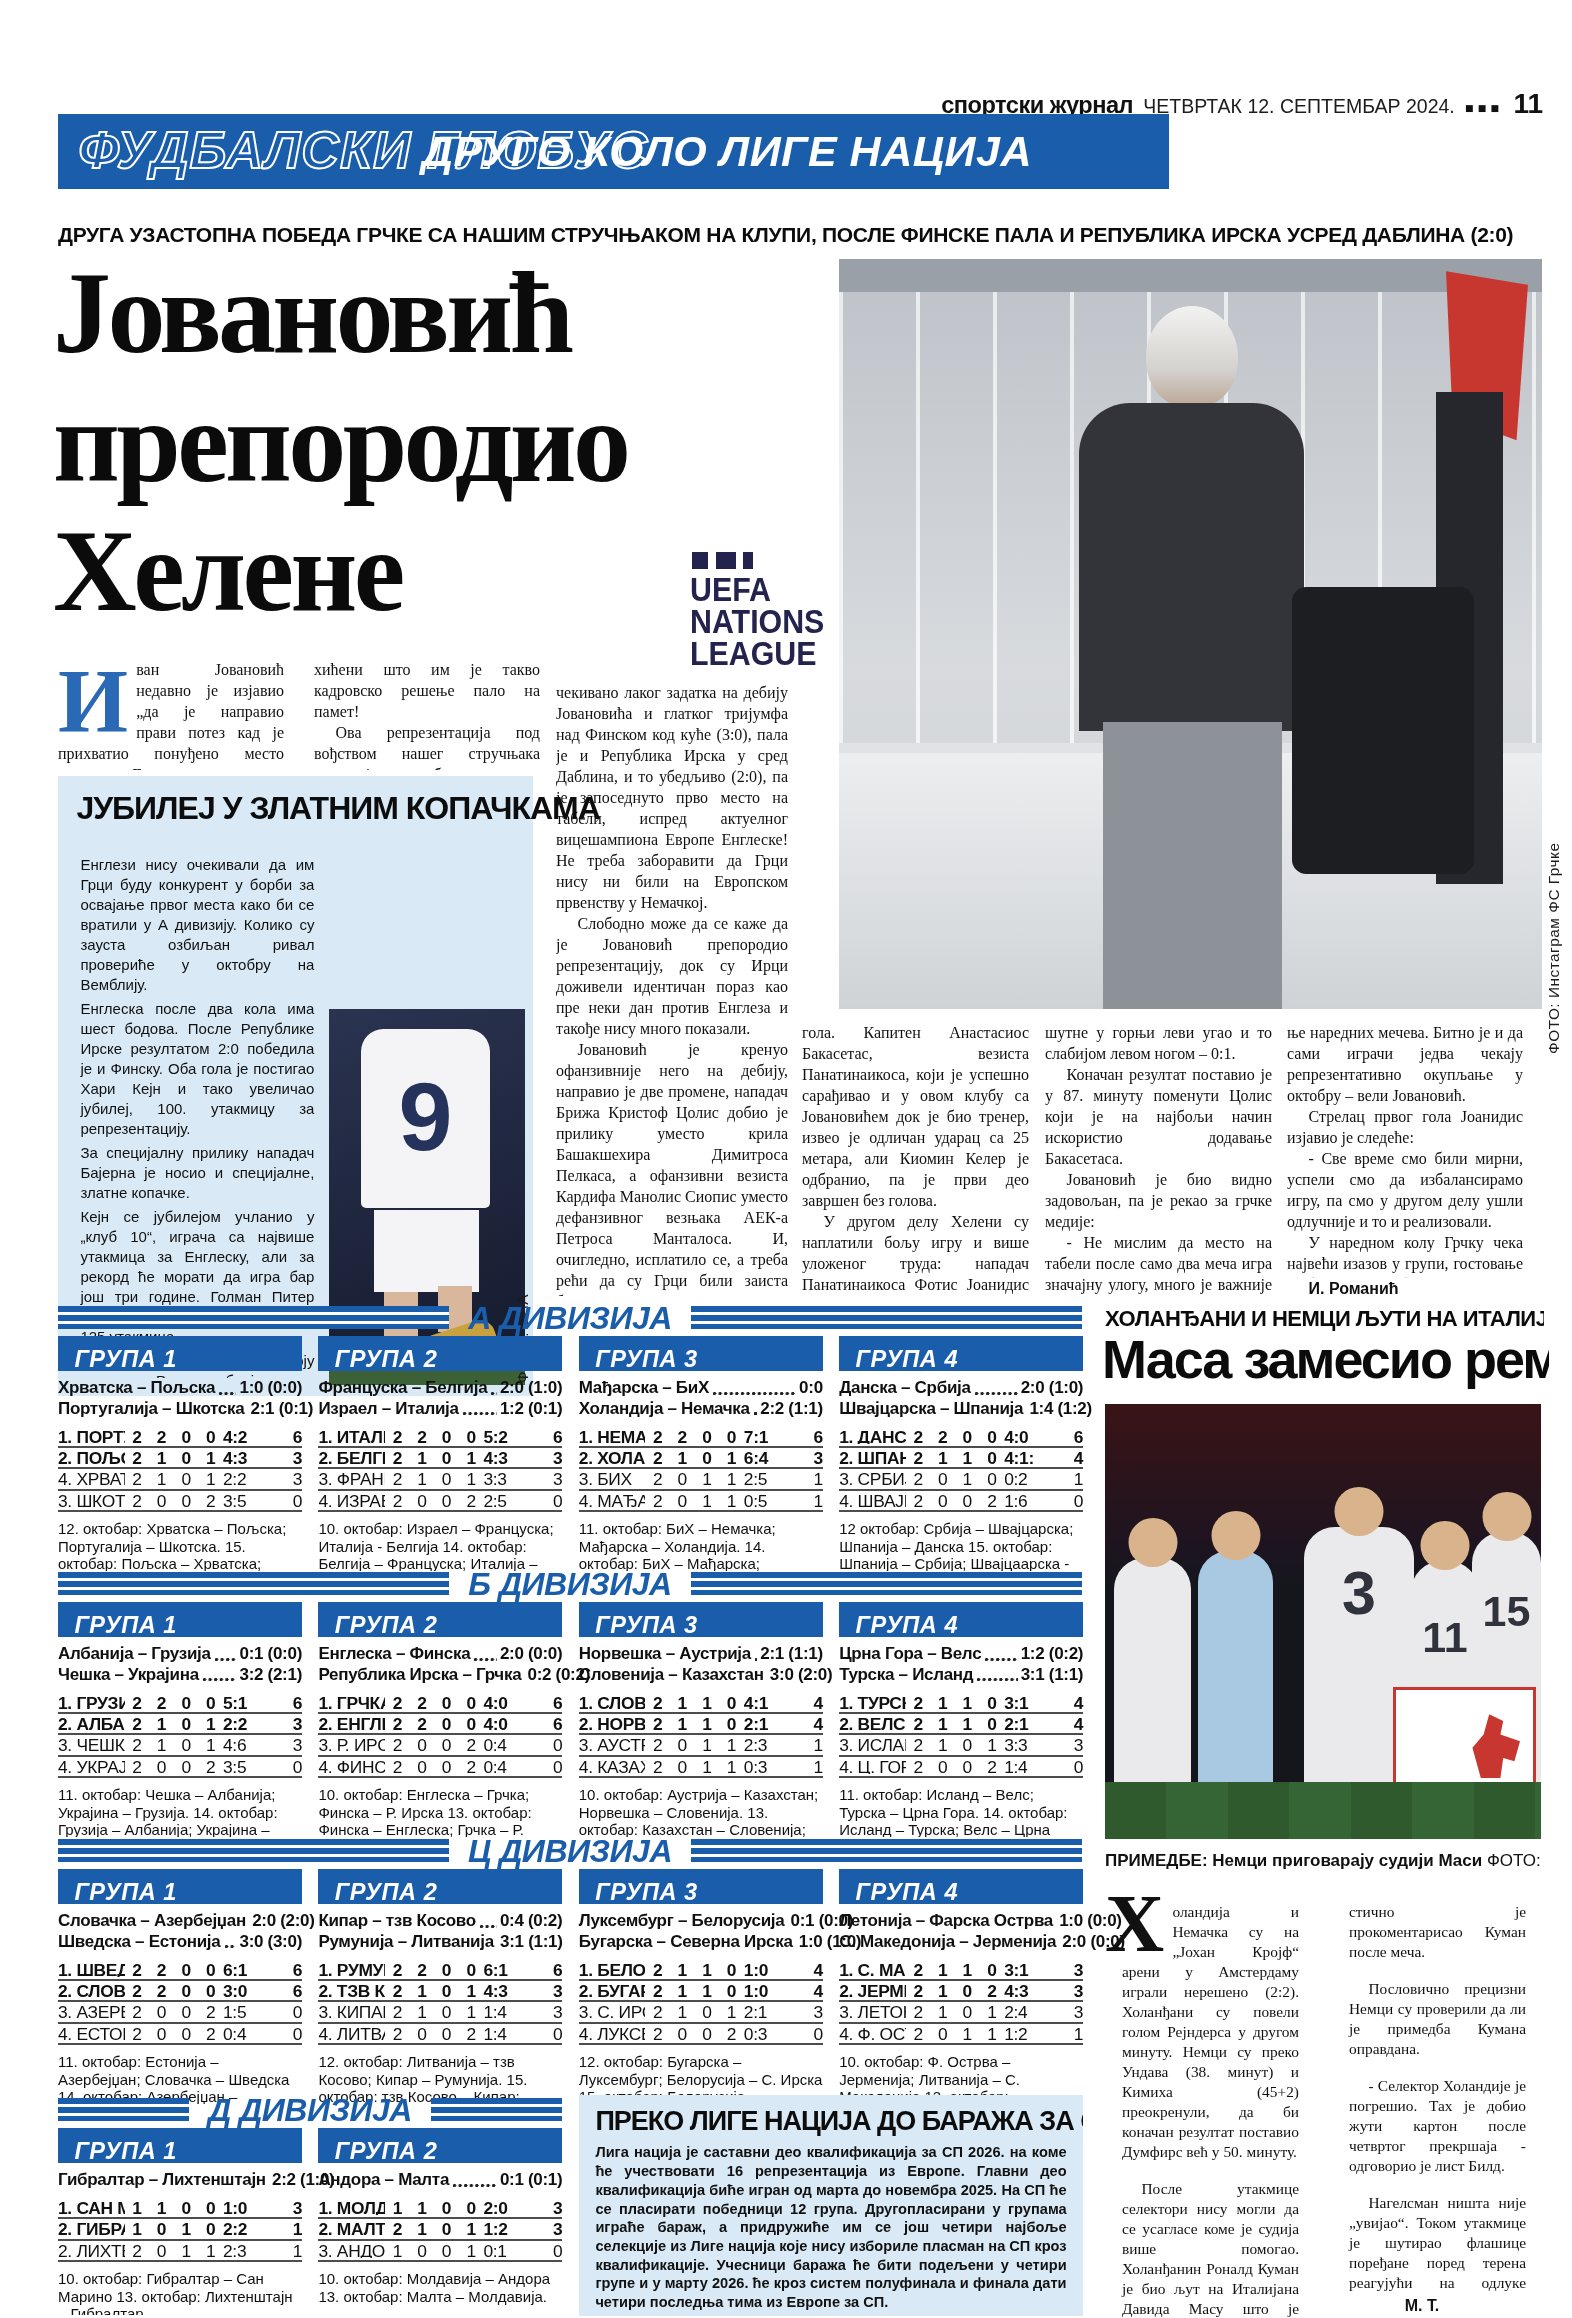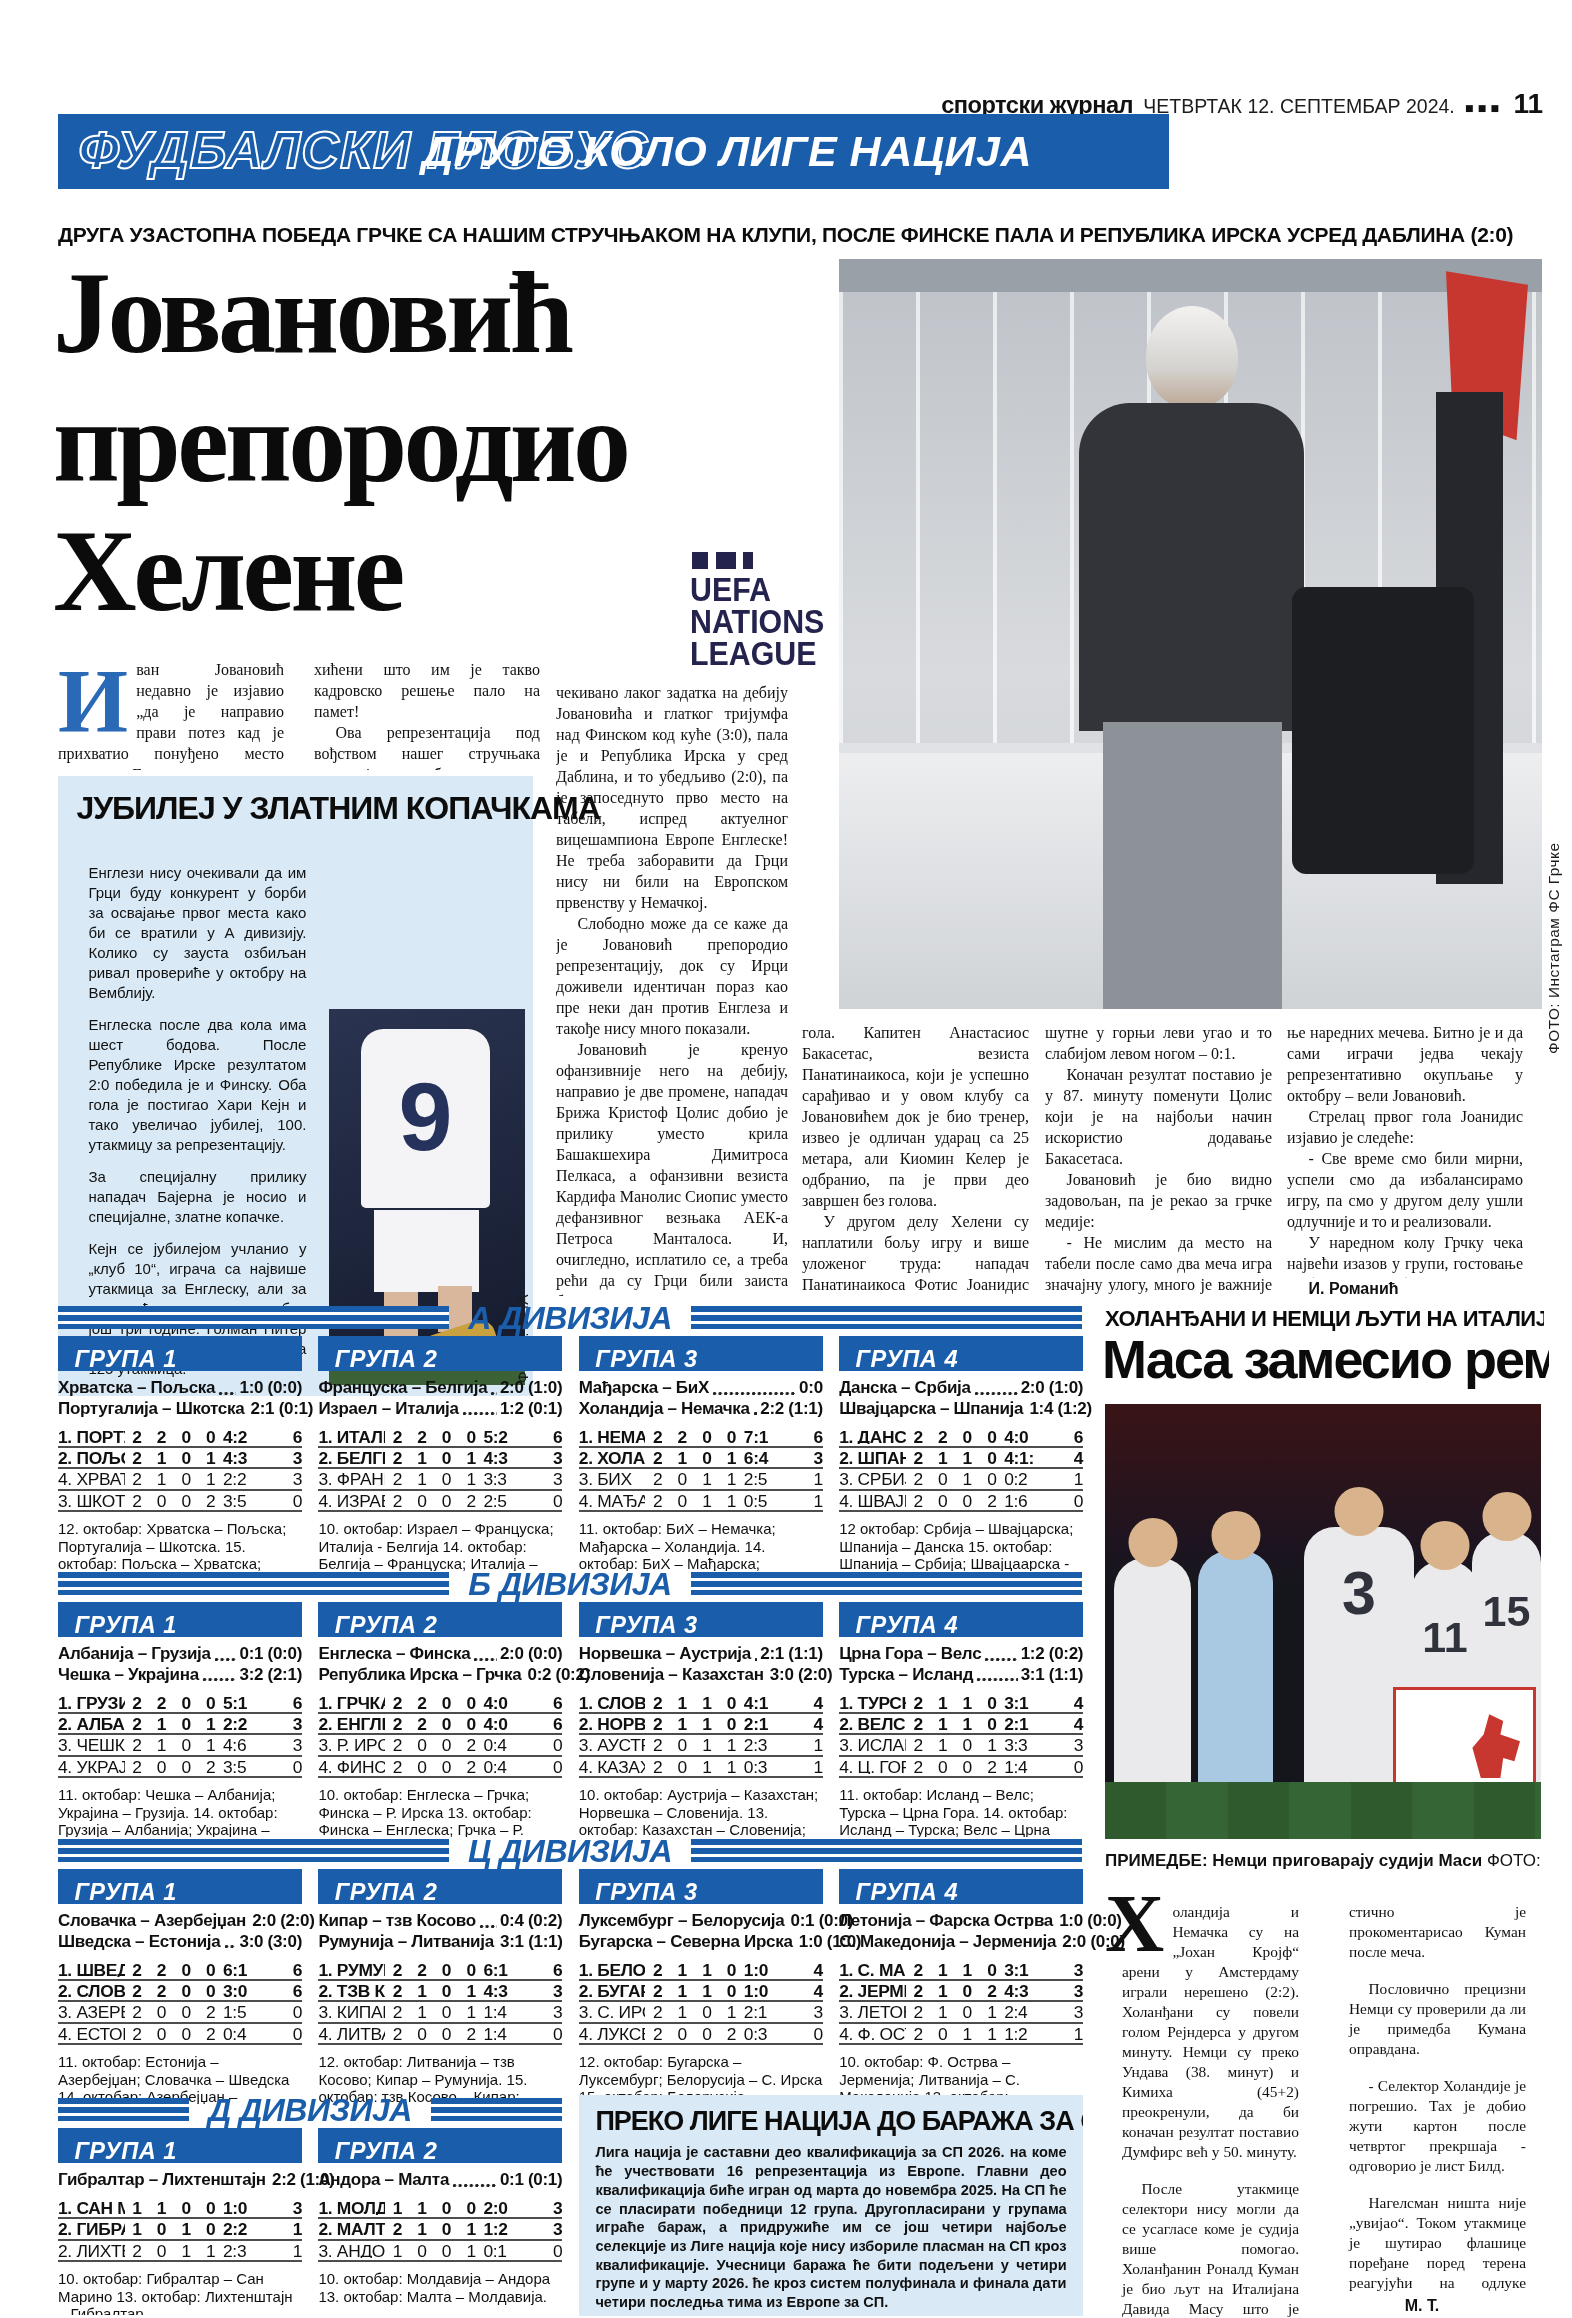--- a/index.html
+++ b/index.html
@@ -52,21 +52,21 @@
   .c4{left:802px;top:1022px;width:227px;height:278px}
   .c5{left:1045px;top:1022px;width:227px;height:278px}
   .c6{left:1287px;top:1022px;width:236px;height:256px}
   .dropcap{float:left;font:700 90px/76px "Liberation Serif",serif;color:#2a69b5;margin:5.1px 8.2px 0 0}
   .c6-byline{position:absolute;left:1287px;top:1279px;width:236px;background:#fff;font:700 16px/20.5px "Liberation Sans",sans-serif;text-indent:21.5px}
 
   
   .jubilee{position:absolute;left:58px;top:776px;width:475px;height:620px;background:#d9eaf6}
   .jub-title{position:absolute;left:18.4px;top:14.3px;margin:0;font:900 32px/36px "Liberation Sans",sans-serif;letter-spacing:-1px;color:#0d0d0d;white-space:nowrap}
   .jub-text{position:absolute;left:18.4px;top:75px;width:242px;height:527px;overflow:hidden;font:500 15px/20px "Liberation Sans",sans-serif;text-align:justify}
-  .jub-text p{margin:12px;text-indent:0}
+  .jub-text p{margin:4px;text-indent:0}
   .kane{position:absolute;left:271px;top:233px;width:196px;height:376px;background:linear-gradient(160deg,#2a3350,#141a2c);overflow:hidden}
   .kn-jersey{position:absolute;left:32px;top:19.5px;width:129px;height:179px;border-radius:22.5px 22.5px 5.1px 5.1px;background:#f4f4f6}
   .kn-num{position:absolute;left:32px;top:49px;width:129px;text-align:center;font:700 97px/118px "Liberation Sans",sans-serif;color:#25335c}
   .kn-shorts{position:absolute;left:45px;top:201px;width:105px;height:82px;background:#f4f4f6}
   .kn-leg1{position:absolute;left:55px;top:283px;width:34px;height:61px;background:#d8b79c}
   .kn-leg2{position:absolute;left:109px;top:277px;width:34px;height:46px;background:#d8b79c}
   .kn-boot{position:absolute;left:100px;top:317px;width:67px;height:29px;border-radius:5.1px 15.4px 3.1px 3.1px;background:#c9a23f;transform:rotate(-18deg)}
   .kn-grass{position:absolute;left:0;bottom:0;width:100%;height:37px;background:#3c6137}
   .jub-credit{position:absolute;right:1px;bottom:13.3px}
 

